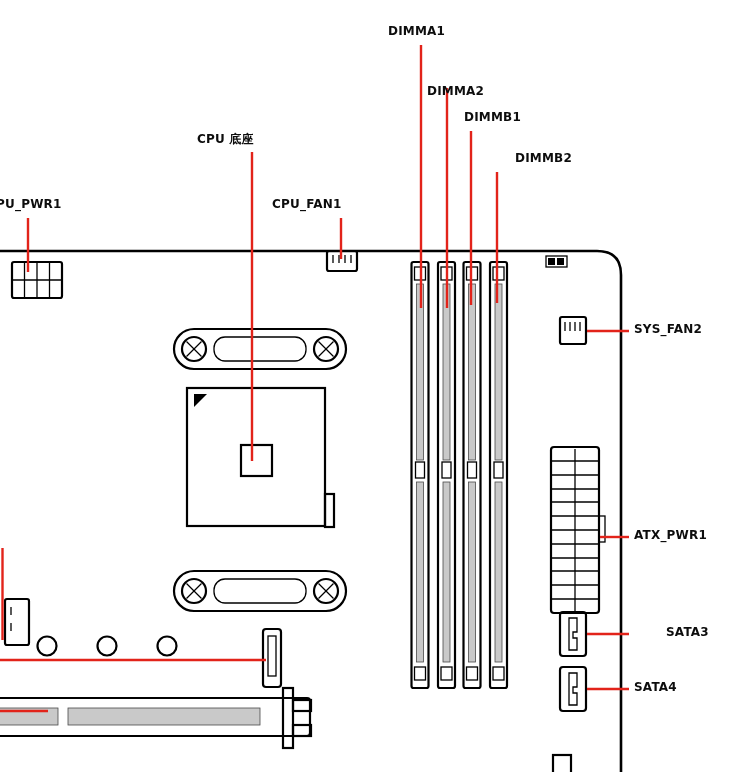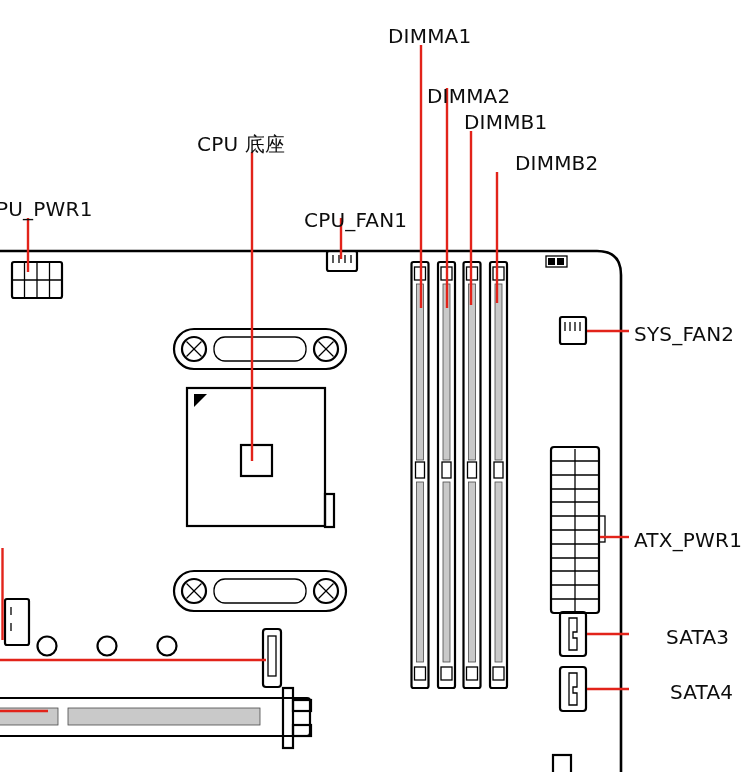--- a/index.html
+++ b/index.html
@@ -6,22 +6,22 @@
   .canvas{
     position:relative;
     width:751px;height:772px;
     background:var(--background,#ffffff);
     overflow:hidden;
     font-family:"DejaVu Sans","Liberation Sans",sans-serif;
   }
   .canvas svg{position:absolute;left:0;top:0;}
   .label{
     position:absolute;
-    font-size:20px;
-    font-weight:400;
+    font-size:12px;
+    font-weight:700;
     color:#0d0d0d;
     white-space:nowrap;
     letter-spacing:.2px;
   }
   
   .o   {fill:none;stroke:var(--board-outline,#000);stroke-width:2.2;}
   .ob  {fill:none;stroke:var(--board-outline,#000);stroke-width:2.6;}
   .thin{fill:none;stroke:var(--board-outline,#000);stroke-width:1.3;}
   .fillb{fill:var(--board-outline,#000);stroke:none;}
   .gray{fill:var(--slot-fill,#c9c9c9);stroke:#4a4a4a;stroke-width:.8;}
@@ -208,20 +208,20 @@
       <line class="red" x1="0" y1="660" x2="266" y2="660"></line>
       <line class="red" x1="0" y1="711" x2="48" y2="711"></line>
     </g>
   </svg>
 
   <div class="label" style="left:388px;top:24px;">DIMMA1</div>
   <div class="label" style="left:427px;top:84px;">DIMMA2</div>
   <div class="label" style="left:464px;top:110px;">DIMMB1</div>
   <div class="label" style="left:478px;top:151px;margin-left:37px;">DIMMB2</div>
   <div class="label" style="left:197px;top:131px;text-align:right;">CPU 底座</div>
-  <div class="label" style="left:304px;top:197px;margin-top:11px;">CPU_FAN1</div>
+  <div class="label" style="left:272px;top:197px;">CPU_FAN1</div>
   <div class="label" style="left:-4px;top:197px;">PU_PWR1</div>
   <div class="label" style="left:634px;top:322px;text-align:right;">SYS_FAN2</div>
   <div class="label" style="left:634px;top:528px;">ATX_PWR1</div>
   <div class="label" style="left:666px;top:625px;">SATA3</div>
-  <div class="label" style="left:670px;top:680px;">SATA4</div>
+  <div class="label" style="left:634px;top:680px;">SATA4</div>
 
 </div>
 
 </body></html>

